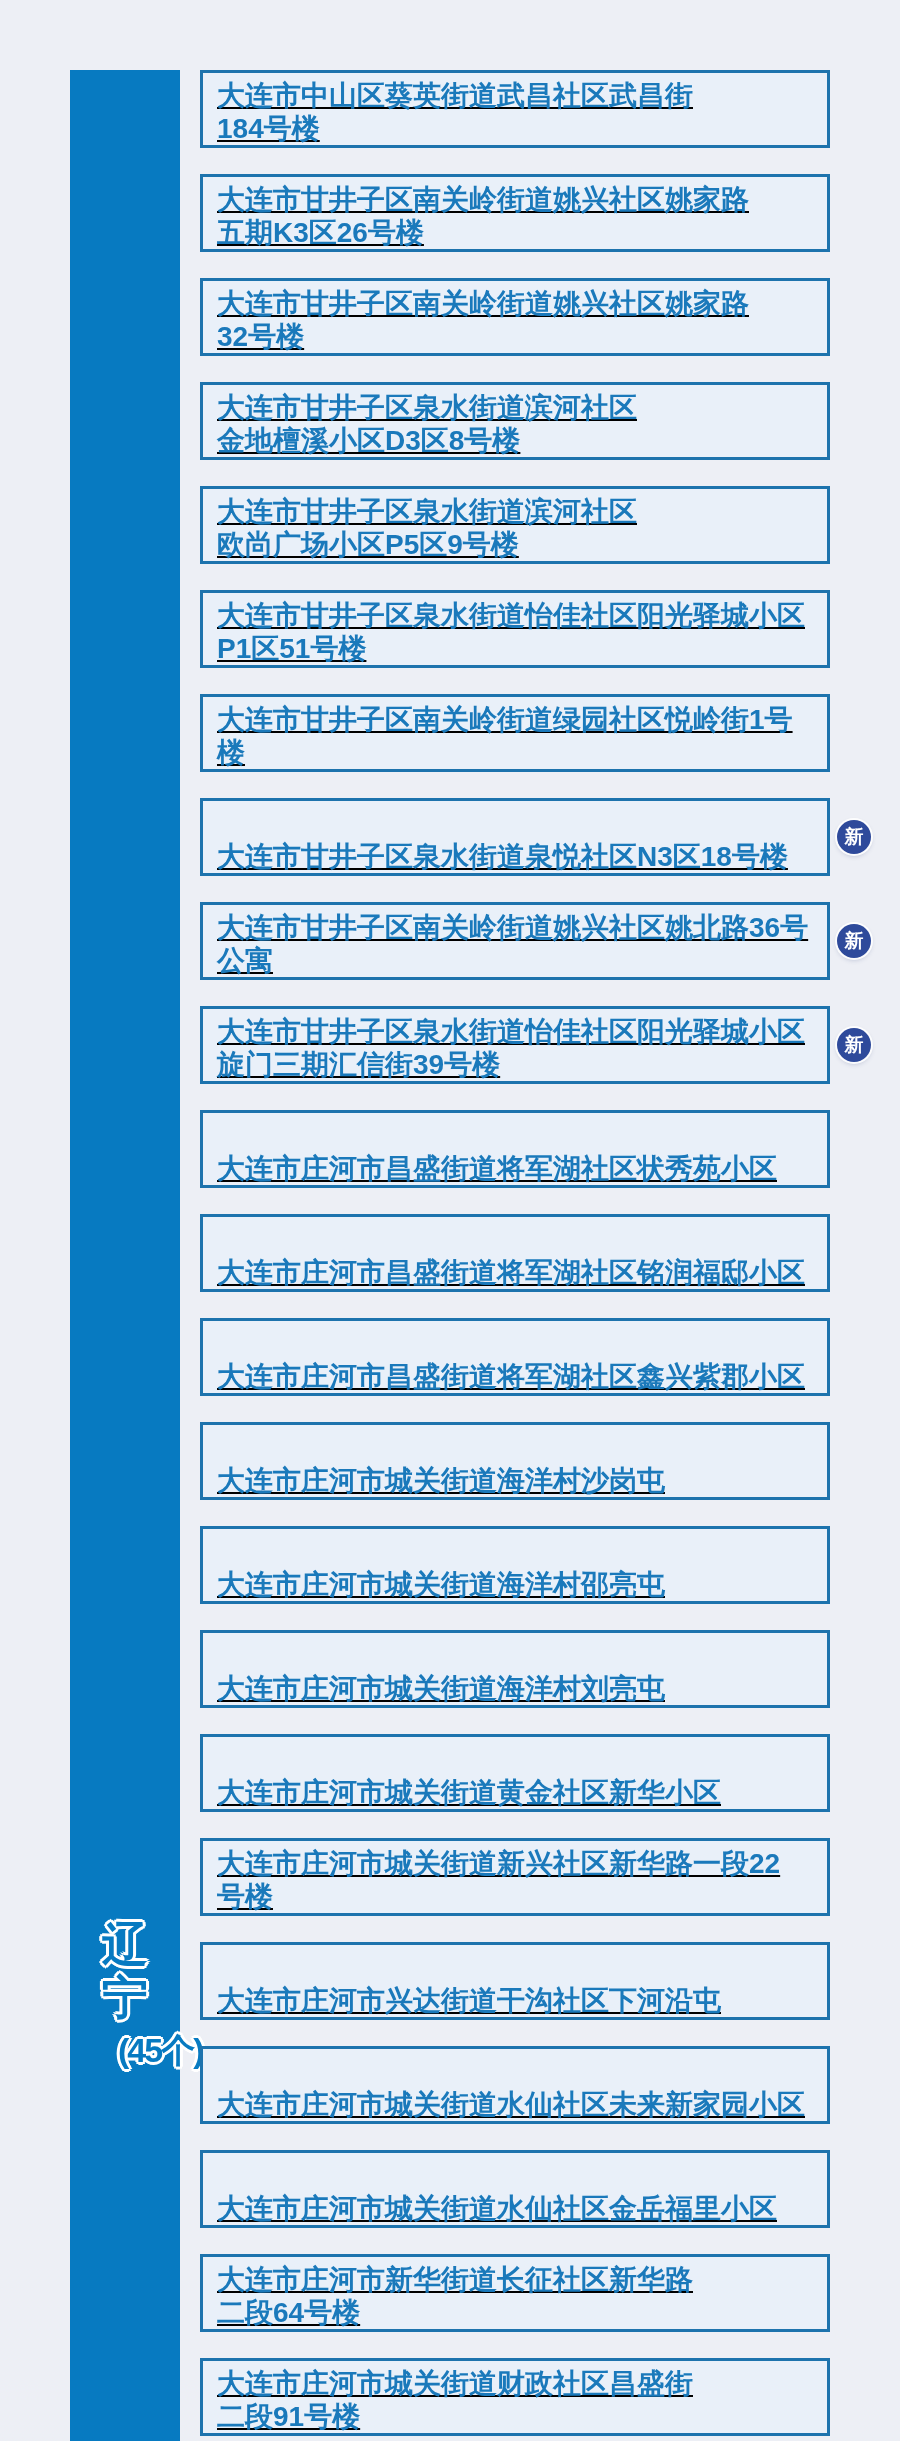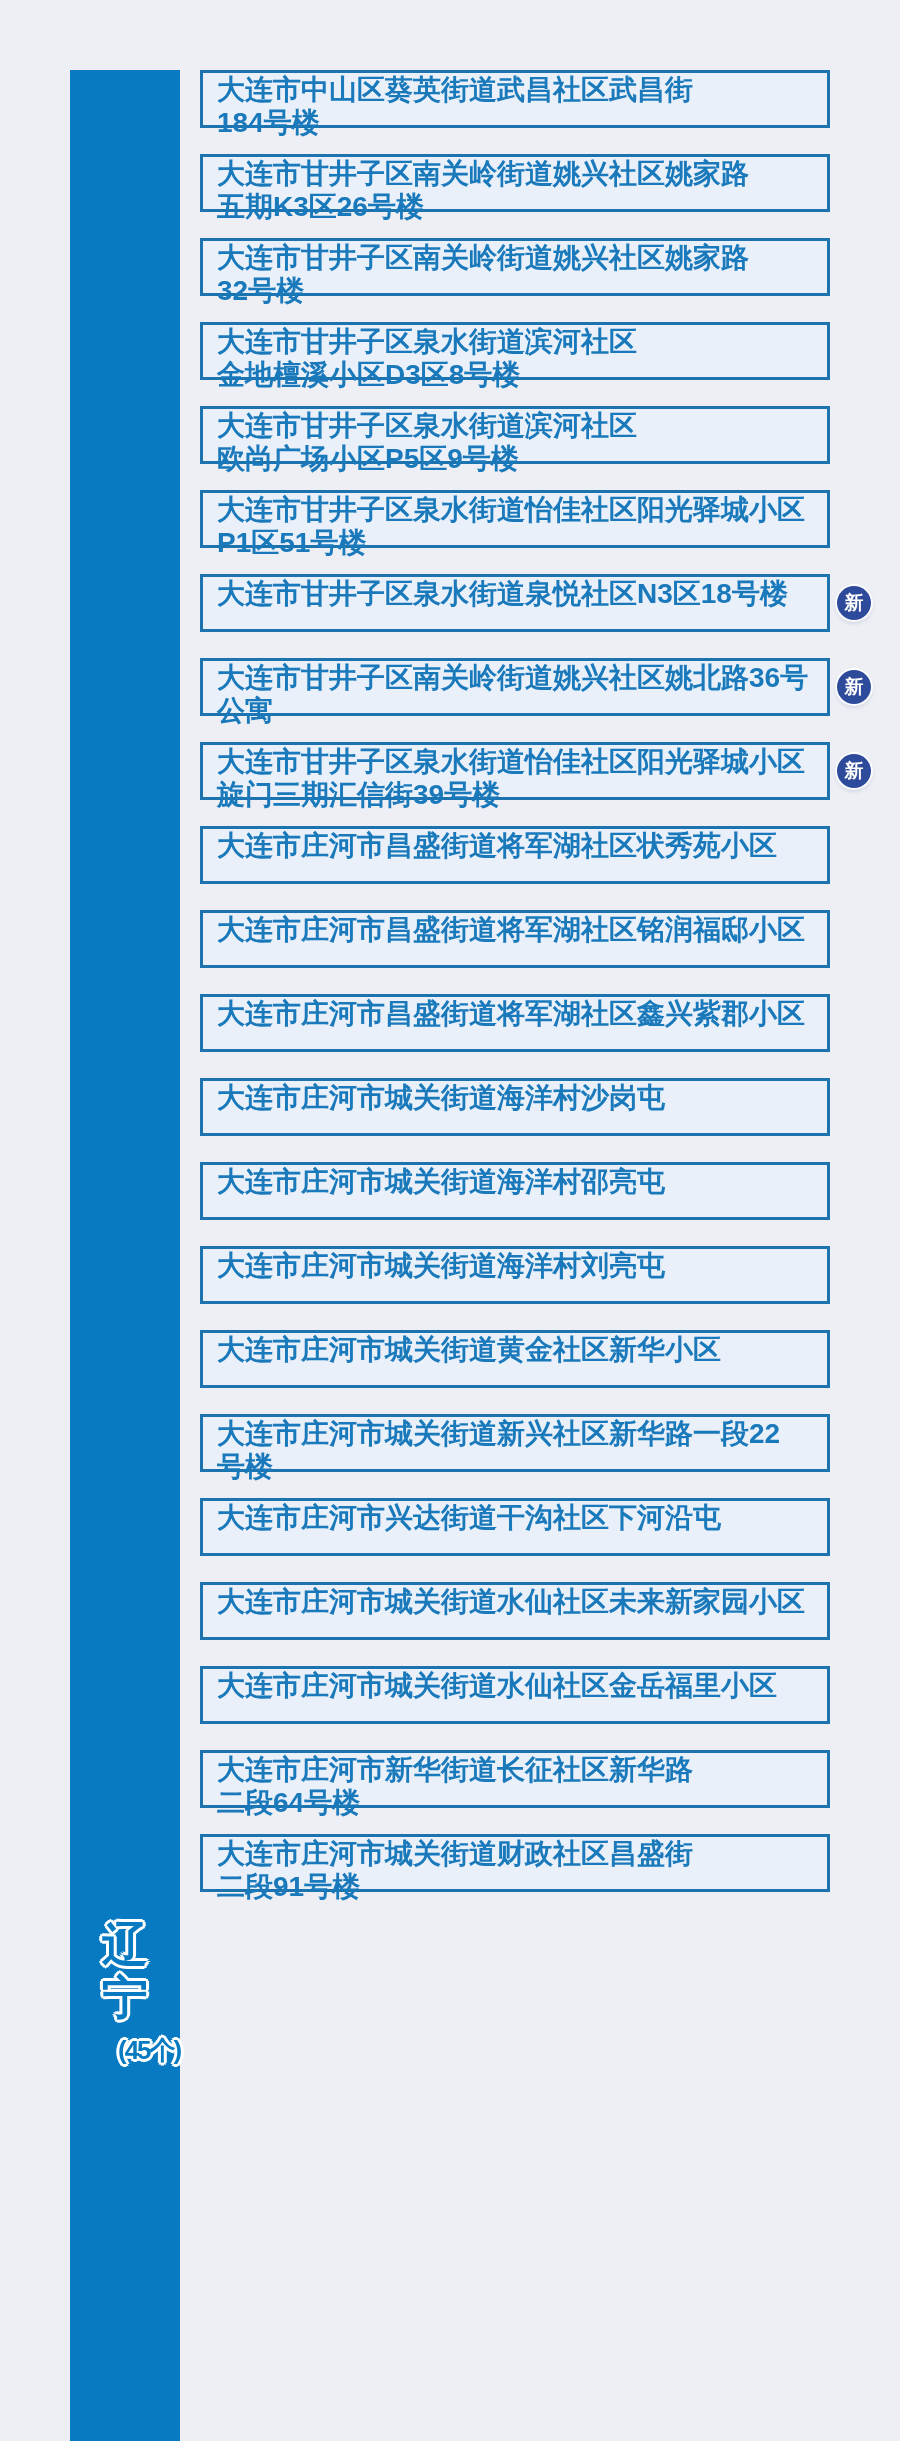--- a/index.html
+++ b/index.html
@@ -18,27 +18,27 @@
     position:absolute; left:70px; top:70px; width:110px; bottom:0;
     background:var(--bar);
   }
   .province-label{
     position:absolute; top:1848px; left:0; width:100%;
     text-align:center; font-weight:700; color:var(--bar);
     text-shadow:-3px 0 0 #fff,3px 0 0 #fff,0 -3px 0 #fff,0 3px 0 #fff,
                 -2px -2px 0 #fff,2px 2px 0 #fff,-2px 2px 0 #fff,2px -2px 0 #fff;
   }
   .province-char{font-size:46px; line-height:53px;}
-  .province-count{font-size:26px; line-height:40px; margin-top:6px; letter-spacing:-2px; white-space:nowrap;padding-left:48px;}
+  .province-count{font-size:34px; line-height:40px; margin-top:6px; letter-spacing:-2px; white-space:nowrap;padding-left:48px;}
   
   .list{position:absolute; left:200px; top:70px; width:630px;}
   .row{
-    position:relative; width:630px; height:58px; margin-bottom:26px;
+    position:relative; width:630px; height:78px; margin-bottom:26px;
     background:var(--fill); border:3px solid var(--border);
-    display:flex; align-items:flex-start; padding:0 10px 0 14px;
+    display:flex; align-items:flex-end; padding:0 10px 0 14px;text-decoration:underline;
   }
   .row-text{
     color:var(--text); font-weight:700; font-size:28px; line-height:33px;
     white-space:pre-line; letter-spacing:0;
   }
   .badge{
     position:absolute; right:-44px; top:50%; transform:translateY(-50%);
     width:34px; height:34px; border-radius:50%；
   }
   .badge{
@@ -90,20 +90,24 @@
 欧尚广场小区P5区9号楼</span>
 
     </div>
 
     <div class="row">
       <span class="row-text">大连市甘井子区泉水街道怡佳社区阳光驿城小区
 P1区51号楼</span>
 
     </div>
 
+    <div class="row">
+      <span class="row-text">大连市甘井子区南关岭街道绿园社区悦岭街1号楼</span>
+
+    </div>
 
     <div class="row">
       <span class="row-text">大连市甘井子区泉水街道泉悦社区N3区18号楼</span>
       <span class="badge">新</span>
     </div>
 
     <div class="row">
       <span class="row-text">大连市甘井子区南关岭街道姚兴社区姚北路36号
 公寓</span>
       <span class="badge">新</span>

